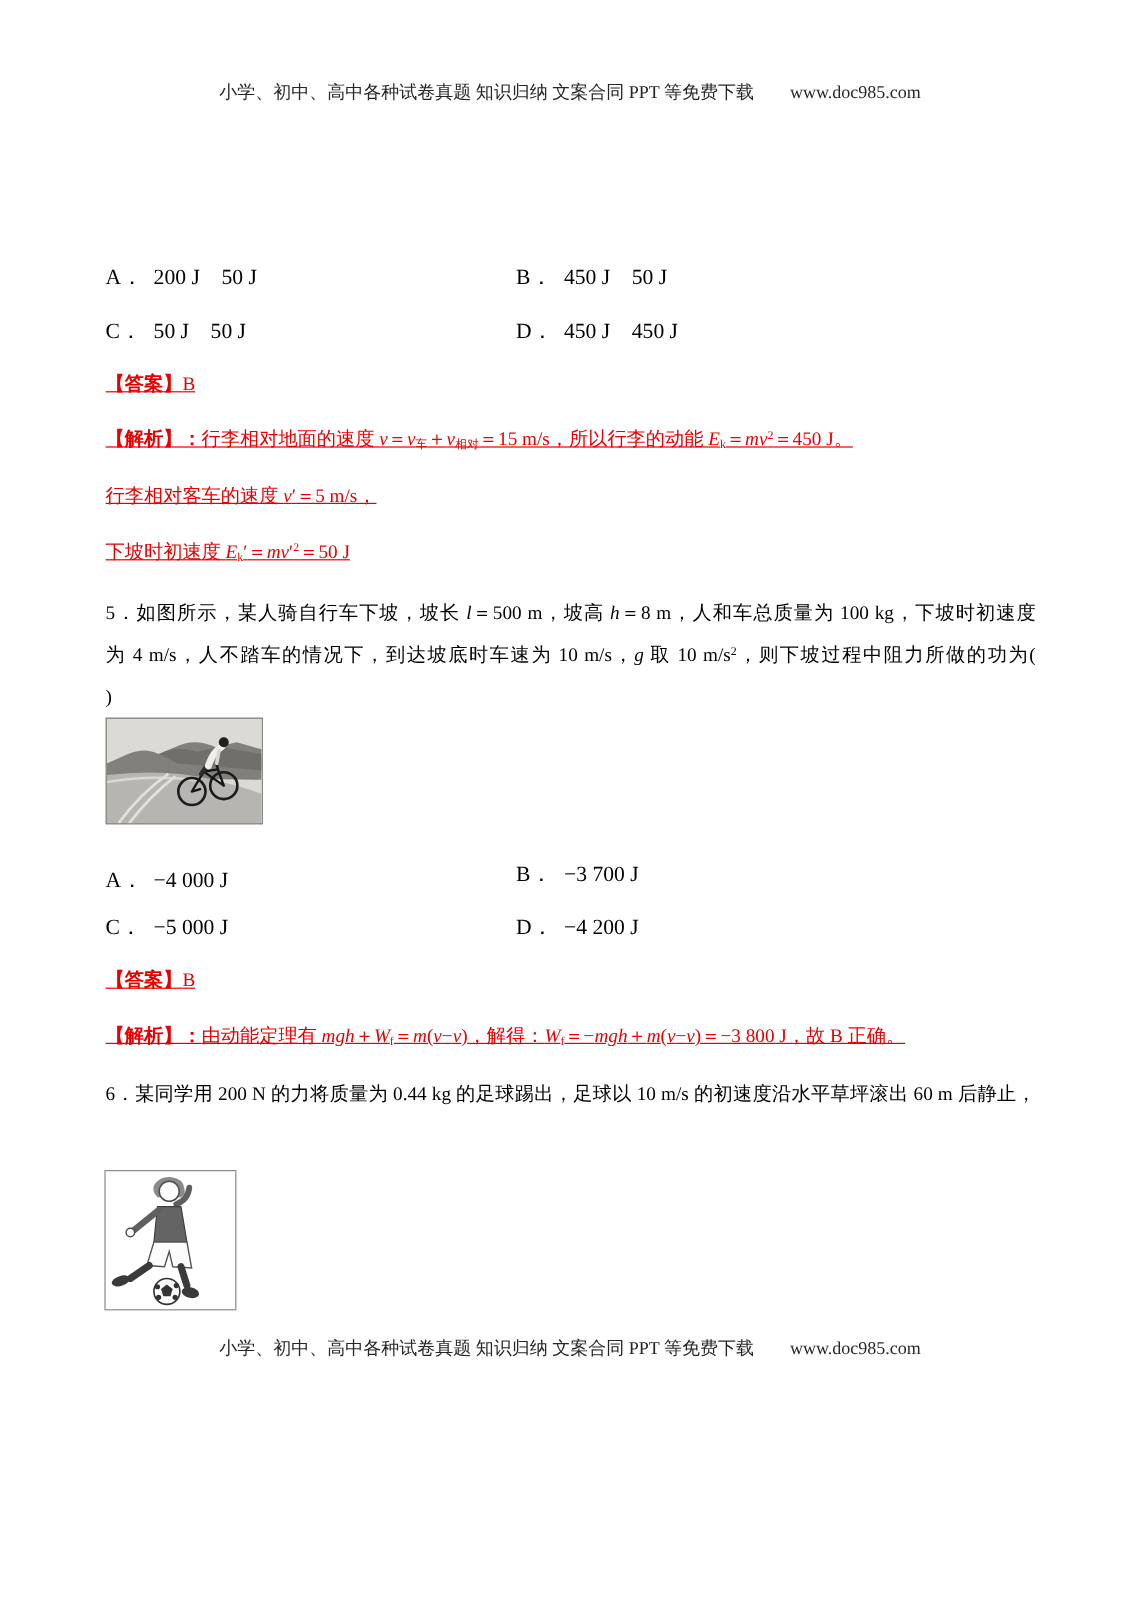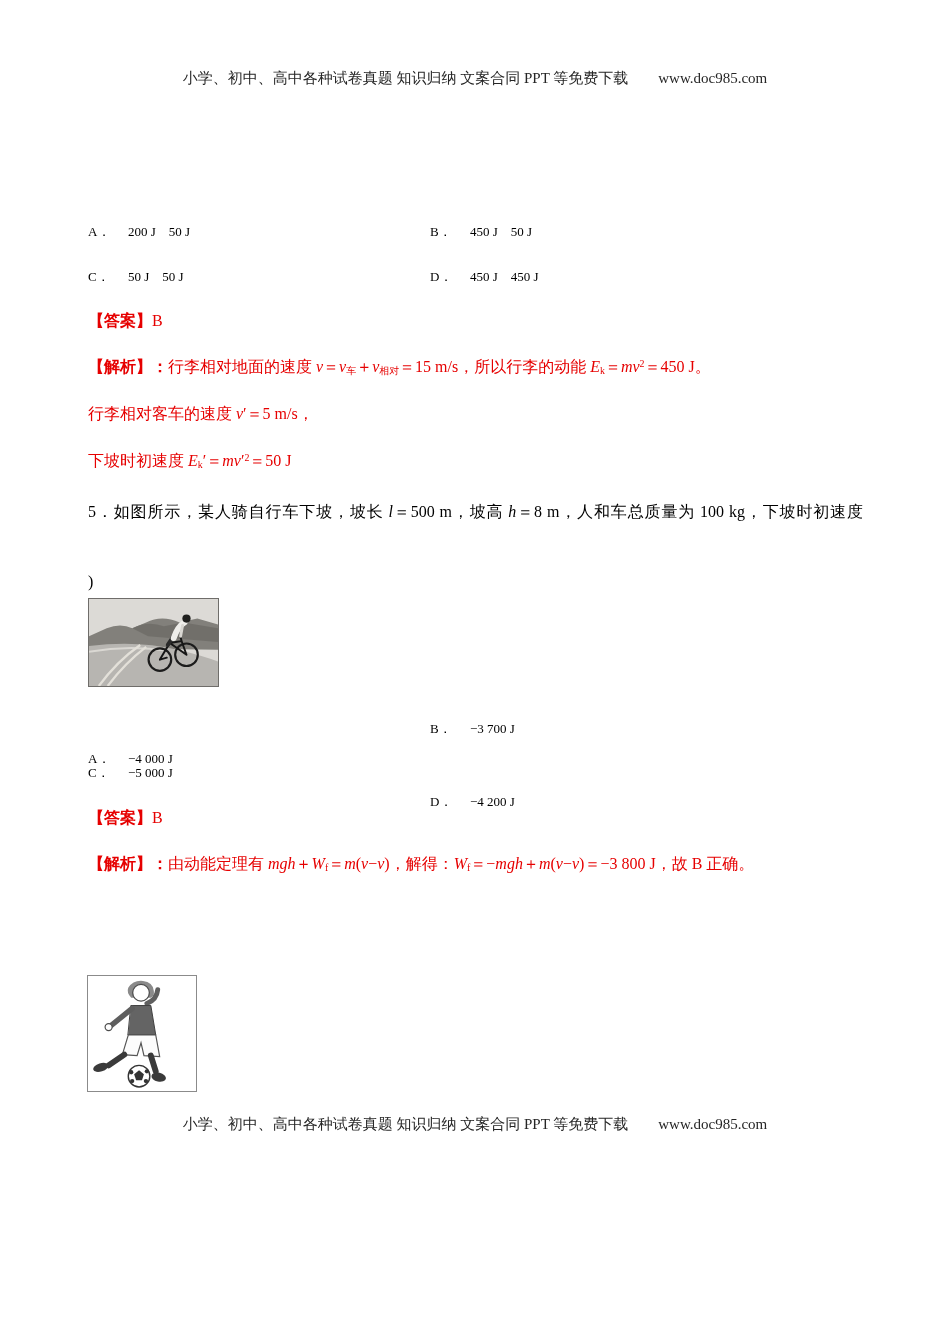--- a/index.html
+++ b/index.html
@@ -1,23 +1,23 @@
 <!DOCTYPE html>
 <html style="--answer-red: #e60000;"><head>
 <meta charset="utf-8">
 <style>
   html,body{margin:0;padding:0;background:#ffffff;}
   .page{position:relative;width:950px;height:1341px;background:#ffffff;overflow:hidden;
         font-family:"Liberation Serif","DejaVu Serif",serif;color:#000;}
   .abs{position:absolute;}
   .line{font-size:16px;line-height:21px;white-space:nowrap;}
   .jline{white-space:normal;width:775px;text-align:justify;text-align-last:justify;}
-  .opt{font-size:13px;}
+  .opt{font-size:18px;}
   .optlabel{display:inline-block;width:40px;}
-  .red{color:var(--answer-red,#e60000);}
+  .red{color:var(--answer-red,#e60000);text-decoration:underline;}
   .bd{font-weight:bold;}
   .it{font-style:italic;}
   sub,sup{line-height:0;}
   sub{font-size:62%;vertical-align:-0.25em;}
   sup{font-size:62%;vertical-align:0.55em;}
   .hdr{left:0;top:69px;width:950px;text-align:center;font-size:15px;line-height:19px;color:#262626;white-space:nowrap;}
   .ftr{left:0;top:1115px;width:950px;text-align:center;font-size:15px;line-height:19px;color:#262626;white-space:nowrap;}
   .hdr .url,.ftr .url{margin-left:30px;}
   .photo{left:88px;top:598px;width:131px;height:89px;border:1px solid #6f6d6a;box-sizing:border-box;}
   .drawing{left:87px;top:975px;width:110px;height:117px;border:1px solid #8b8b8b;box-sizing:border-box;background:#fff;}
@@ -44,20 +44,21 @@
   <div class="abs line opt" style="left:430px;top:266px;">
     <span class="optlabel">D．</span><span>450 J　450 J</span>
   </div>
 
   <div class="abs line red" style="left:88px;top:310px;"><span class="bd">【答案】</span><span>B</span></div>
   <div class="abs line red" style="left:88px;top:356px;"><span class="bd">【解析】：</span><span>行李相对地面的速度 </span><span class="it">v</span><span>＝</span><span class="it">v</span><sub>车</sub><span>＋</span><span class="it">v</span><sub>相对</sub><span>＝15 m/s，所以行李的动能 </span><span class="it">E</span><sub>k</sub><span>＝</span><span class="it">mv</span><sup>2</sup><span>＝450 J。</span></div>
   <div class="abs line red" style="left:88px;top:403px;"><span>行李相对客车的速度 </span><span class="it">v</span><span>′</span><span>＝5 m/s，</span></div>
   <div class="abs line red" style="left:88px;top:450px;"><span>下坡时初速度 </span><span class="it">E</span><sub>k</sub><span>′</span><span>＝</span><span class="it">mv</span><span>′</span><sup>2</sup><span>＝50 J</span></div>
 
   <div class="abs line jline" style="left:88px;top:501px;"><span>5．如图所示，某人骑自行车下坡，坡长 </span><span class="it">l</span><span>＝500 m，坡高 </span><span class="it">h</span><span>＝8 m，人和车总质量为 100 kg，下坡时初速度</span></div>
+  <div class="abs line jline" style="left:88px;top:536px;"><span>为 4 m/s，人不踏车的情况下，到达坡底时车速为 10 m/s，</span><span class="it">g</span><span> 取 10 m/s</span><sup>2</sup><span>，则下坡过程中阻力所做的功为(</span></div>
   <div class="abs line" style="left:88px;top:571px;"><span>)</span></div>
 
   <div class="abs photo">
     <svg viewBox="0 0 131 89" preserveAspectRatio="none">
       <rect x="0" y="0" width="131" height="89" fill="#dcdad6"></rect>
       <path d="M0 38 L18 30 Q32 24 44 30 L58 24 Q74 16 92 24 L110 20 L131 26 L131 52 L0 50 Z" fill="#82807b"></path>
       <path d="M44 30 Q60 22 76 28 L96 24 L131 30 L131 44 L60 38 Z" fill="#6e6c67" opacity="0.85"></path>
       <path d="M0 89 L0 48 Q50 42 90 52 Q115 58 131 64 L131 89 Z" fill="#b7b5b1"></path>
       <path d="M0 54 Q40 47 80 53" stroke="#dad8d3" stroke-width="2" fill="none"></path>
       <path d="M10 89 Q28 64 52 47" stroke="#e3e0d9" stroke-width="2.4" fill="none"></path>
@@ -67,36 +68,37 @@
         <circle cx="99" cy="57" r="11.5" fill="none" stroke="#1c1c1c" stroke-width="2.2"></circle>
         <path d="M72 62 L82 45 L99 57 M82 45 L94 43 L99 57 M94 43 L93 39 M72 62 L79 60" stroke="#161616" stroke-width="2" fill="none"></path>
         <path d="M80 47 L86 38" stroke="#2a2a2a" stroke-width="4"></path>
         <path d="M86 40 Q90 28 97 24" stroke="#efeeea" stroke-width="6" fill="none"></path>
         <path d="M95 27 L93 38" stroke="#d9d7d2" stroke-width="3"></path>
         <circle cx="99" cy="20" r="4.2" fill="#20201e"></circle>
       </g>
     </svg>
   </div>
 
-  <div class="abs line opt" style="left:88px;top:748px;">
+  <div class="abs line opt" style="left:88px;top:723px;">
     <span class="optlabel">A．</span><span>−4 000 J</span>
   </div>
   <div class="abs line opt" style="left:430px;top:718px;">
     <span class="optlabel">B．</span><span>−3 700 J</span>
   </div>
   <div class="abs line opt" style="left:88px;top:762px;">
     <span class="optlabel">C．</span><span>−5 000 J</span>
   </div>
-  <div class="abs line opt" style="left:430px;top:762px;margin-top:29px;">
+  <div class="abs line opt" style="left:430px;top:762px;">
     <span class="optlabel">D．</span><span>−4 200 J</span>
   </div>
 
   <div class="abs line red" style="left:88px;top:807px;"><span class="bd">【答案】</span><span>B</span></div>
   <div class="abs line red" style="left:88px;top:853px;"><span class="bd">【解析】：</span><span>由动能定理有 </span><span class="it">mgh</span><span>＋</span><span class="it">W</span><sub>f</sub><span>＝</span><span class="it">m</span><span>(</span><span class="it">v</span><span>−</span><span class="it">v</span><span>)，解得：</span><span class="it">W</span><sub>f</sub><span>＝−</span><span class="it">mgh</span><span>＋</span><span class="it">m</span><span>(</span><span class="it">v</span><span>−</span><span class="it">v</span><span>)＝−3 800 J，故 B 正确。</span></div>
 
+  <div class="abs line jline" style="left:88px;top:902px;"><span>6．某同学用 200 N 的力将质量为 0.44 kg 的足球踢出，足球以 10 m/s 的初速度沿水平草坪滚出 60 m 后静止，</span></div>
 
   <div class="abs drawing">
     <svg viewBox="0 0 110 117">
       <g stroke="#4c4c4c" fill="none" stroke-linecap="round">
         <path d="M41 12 Q46 4 56 5 Q66 6 67 15 Q68 20 64 22 L44 22 Q39 17 41 12 Z" fill="#8a8a8a" stroke="none"></path>
         <circle cx="54" cy="17" r="8.5" fill="#ffffff" stroke="#4c4c4c" stroke-width="1.3"></circle>
         <path d="M60 28 Q70 24 71 14" stroke-width="5" stroke="#5f5f5f"></path>
         <path d="M44 30 L64 30 L69 60 L41 60 Z" fill="#646464" stroke="#3f3f3f" stroke-width="1"></path>
         <path d="M45 33 L24 50" stroke-width="5.5" stroke="#5f5f5f"></path>
         <circle cx="21" cy="52" r="3.6" fill="#ffffff" stroke-width="1.2"></circle>

